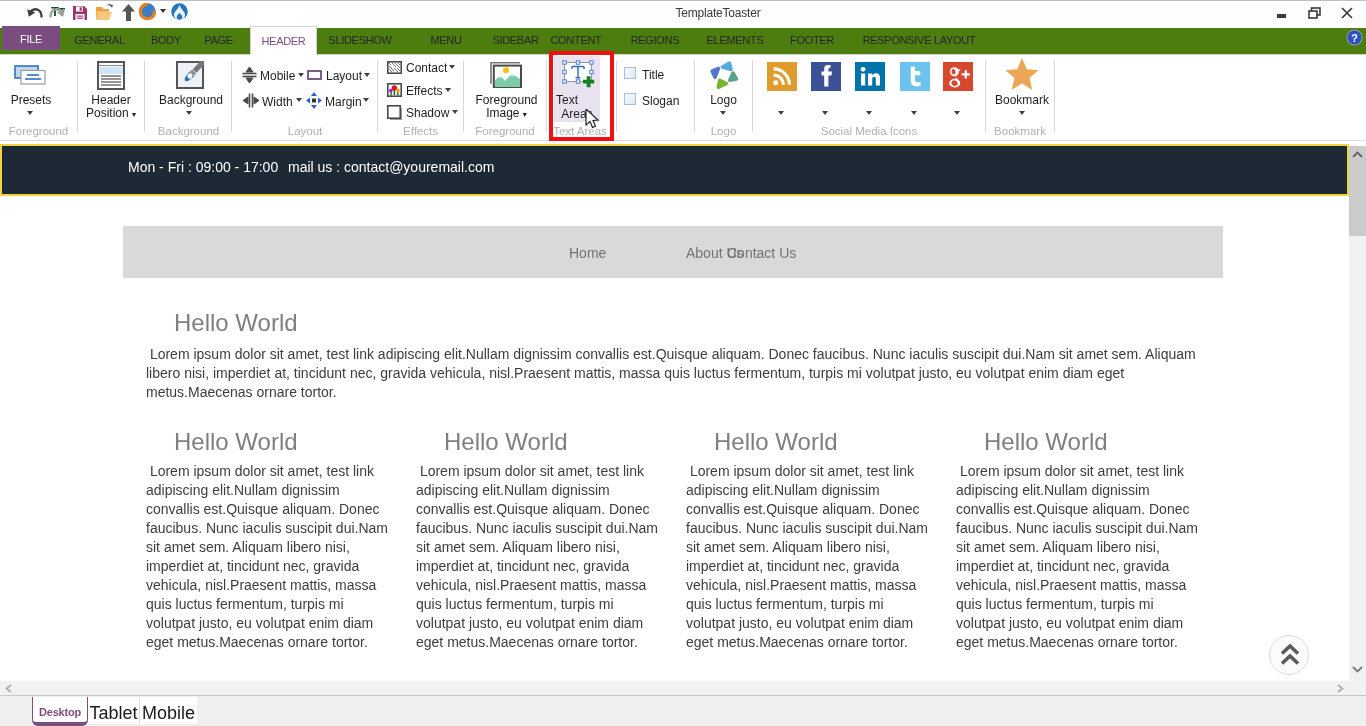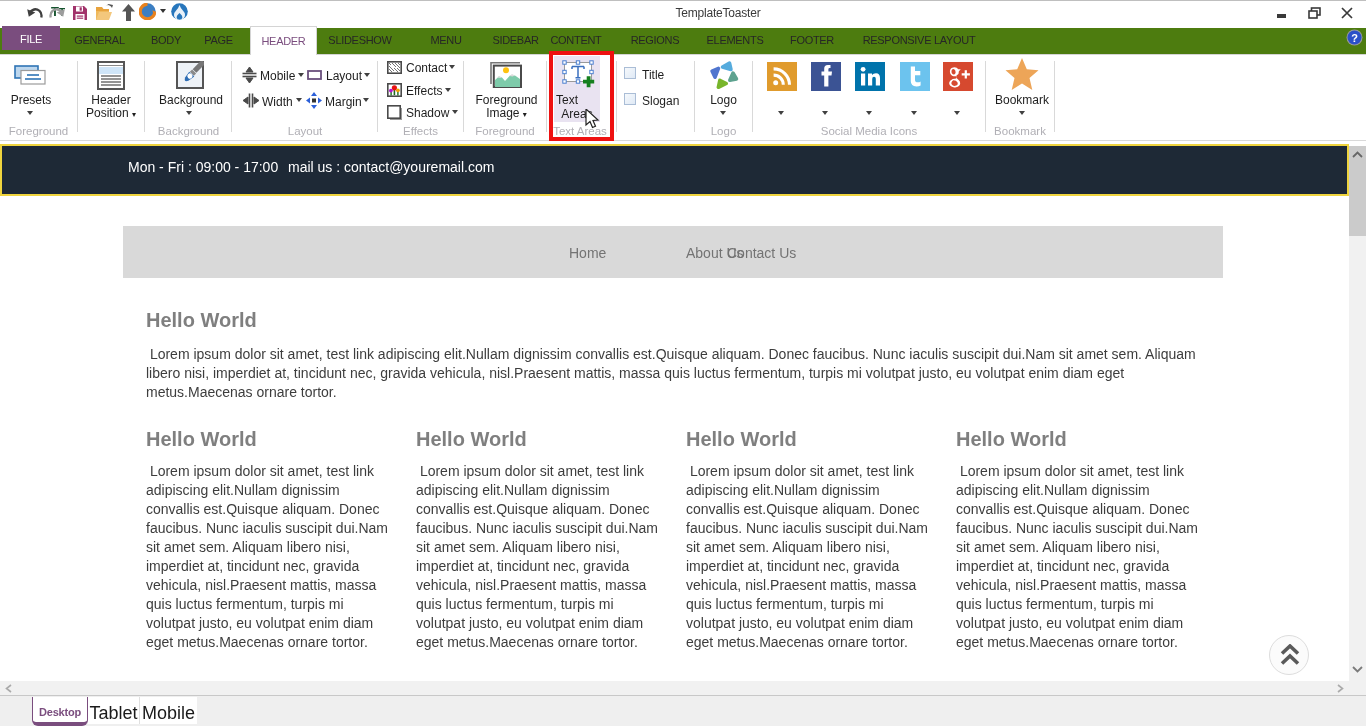--- a/index.html
+++ b/index.html
@@ -21,21 +21,21 @@
 .btnlabel { position:absolute; font-size:12px; color:#1e1e1e; text-align:center; white-space:nowrap; }
 .drop { position:absolute; width:0; height:0; border-left:3.5px solid transparent; border-right:3.5px solid transparent; border-top:4px solid #404040; }
 .rowtxt { position:absolute; font-size:12px; color:#1e1e1e; white-space:nowrap; }
 
 .cb { position:absolute; width:12px; height:12px; border:1px solid #aabdd6; background:linear-gradient(135deg,#f6f9fc,#dfe9f5); }
 
 #darkbar { left:0; top:144px; width:1349px; height:52px; background:#1e2936; border:2px solid #efd43e; }
 
 #menubar { left:123px; top:226px; width:1100px; height:52px; background:#d9d9d9; }
 .menuitem { position:absolute; top:0; font-size:14px; color:#737373; }
-h1.hw { position:absolute; font-size:20px; font-weight:bold; color:#7f7f7f; }
+h1.hw { position:absolute; font-size:24px; font-weight:normal; color:#7f7f7f;margin-left:28px; }
 .para { position:absolute; font-size:14px; line-height:19px; color:#3d3d3d; white-space:nowrap; }
 
 #vscroll { left:1349px; top:146px; width:17px; height:535px; background:#f1f1f1; }
 #vthumb { position:absolute; left:0px; top:0px; width:17px; height:90px; background:#cbcbcb; }
 #hscroll { left:0; top:681px; width:1349px; height:14px; background:#f1f1f1; }
 #corner { left:1349px; top:681px; width:17px; height:14px; background:#f1f1f1; }
 
 #bottombar { left:0; top:695px; width:1366px; height:31px; background:#efefef; border-top:1px solid #c8c8c8; }
 .btab { position:absolute; top:1px; height:27px; background:#fff; font-size:18px; color:#1a1a1a; text-align:center; line-height:32px; }
 #tabdesktop { left:32px; width:56px; color:#7a4d7e; font-weight:bold; font-size:11px; letter-spacing:-0.2px; border:1px solid #7a4d7e; border-top:none; border-bottom:4px solid #7a4d7e; border-radius:0 0 6px 6px; height:29px; line-height:30px; }

